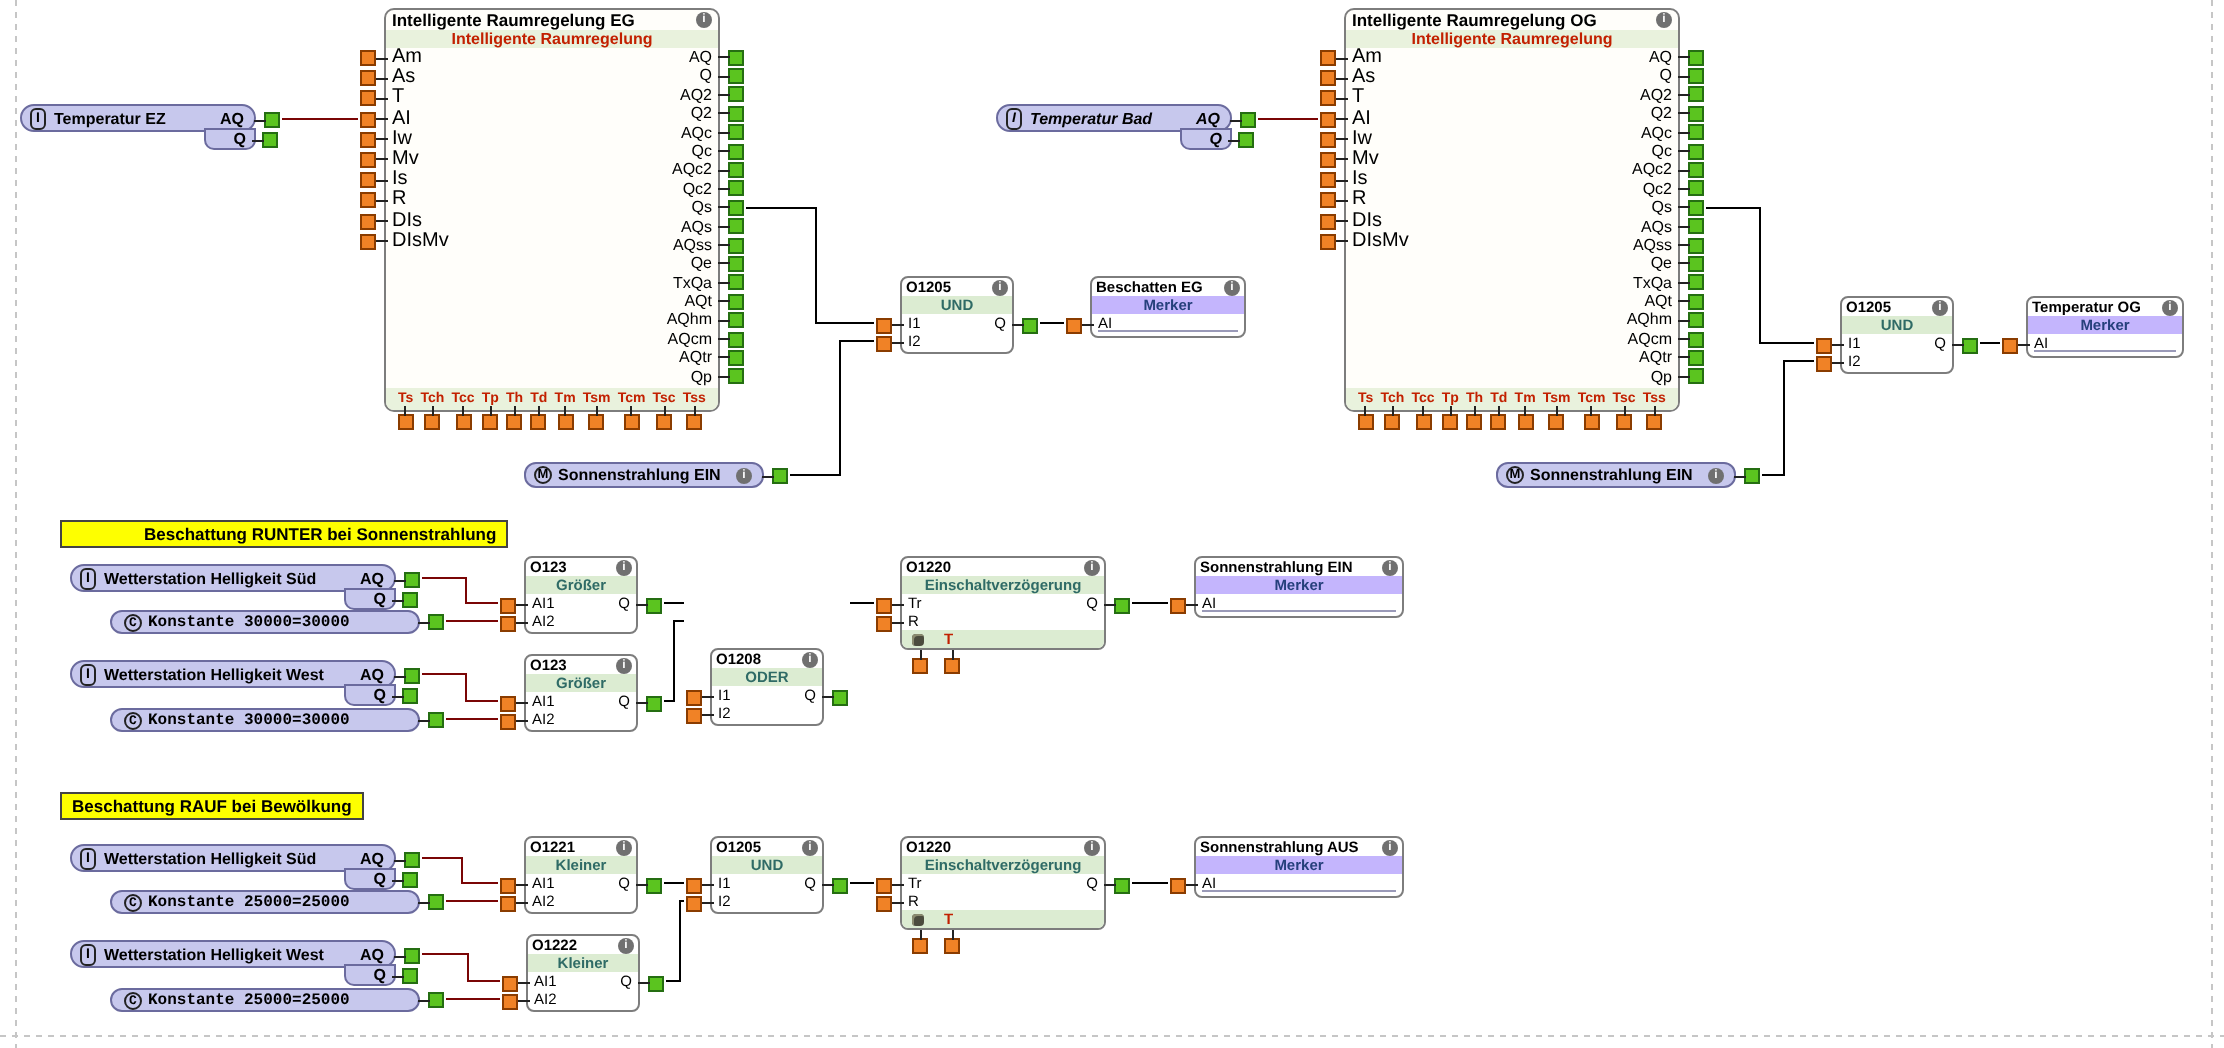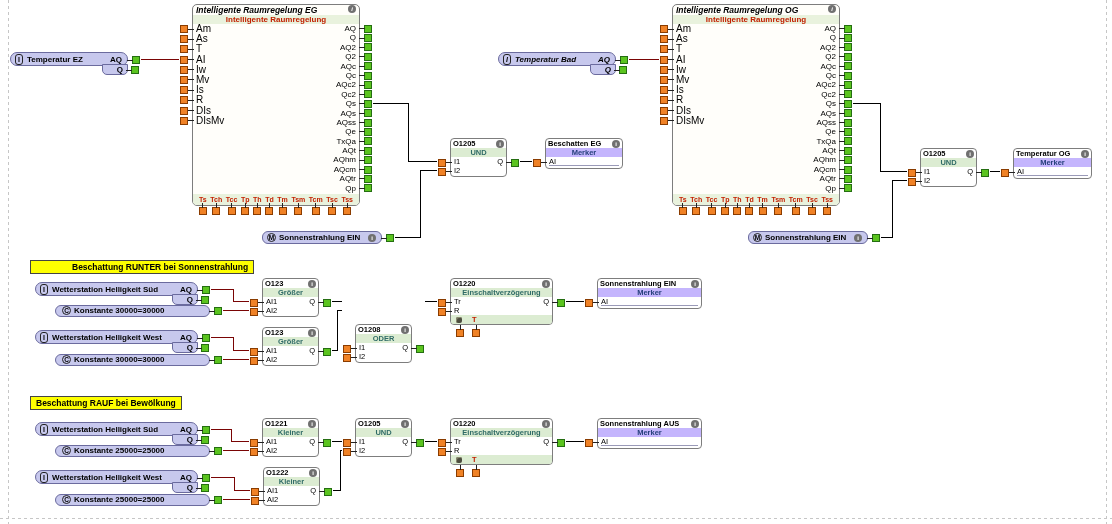--- a/index.html
+++ b/index.html
@@ -33,21 +33,21 @@
   .lg { width:57px; height:39px; }
   .dly { width:103px; height:47px; }
   .dly-foot { position:absolute; left:0; right:0; bottom:0; height:9px; background:#dcecd2; border-radius:0 0 3px 3px; display:flex; align-items:center; gap:10px; padding-left:5px; }
   .ricon { width:6px; height:6px; background:#4c4c3e; border-radius:2px; box-shadow:inset 1px 1px 0 #8b8b70; }
   .tparam { color:#c22000; font-size:7.5px; font-weight:700; line-height:9px; }
   .mk { height:31px; }
   .mk-ai { margin:0 3px; border-bottom:1px solid #9a9ab8; height:9px; line-height:9px; font-size:7.5px; }
 
   
   .rc { position:absolute; width:168px; height:202px; background:#fffefa; border:1px solid #7d7d7d; border-radius:5px; z-index:2; }
-  .rc-head { height:10px; line-height:10px; display:flex; align-items:flex-start; padding:0 3px; font-size:8.5px; font-weight:700; white-space:nowrap;font-style:italic; }
+  .rc-head { height:10px; line-height:10px; display:flex; align-items:center; padding:0 3px; font-size:8.5px; font-weight:700; white-space:nowrap; }
   .rc-sub { height:9px; line-height:9px; text-align:center; font-size:8px; font-weight:700; }
   .rc-cols { position:absolute; top:19px; left:3px; right:3px; }
   .rc-in { position:absolute; left:0; top:0; }
   .ri { height:10.2px; line-height:10.2px; font-size:10px; position:relative; white-space:nowrap; }
   .ri .pin { left:-16px; top:1px; }
   .rc-out { position:absolute; right:0; top:0; width:70px; text-align:right; }
   .ro { height:9.4px; line-height:9.4px; font-size:8px; position:relative; white-space:nowrap; }
   .ro .pin { right:-16px; top:0.7px; }
   .rc-mid { position:absolute; left:0; right:0; top:0; text-align:center; }
   .rm { height:10.2px; line-height:10.2px; font-size:8px; }
@@ -55,21 +55,21 @@
   .titem { position:relative; font-size:7px; font-weight:700; color:#c22000; line-height:11px; }
   .titem .pin { top:13px; left:50%; margin-left:-4px; }
 
   
   .ipill { position:absolute; height:14px; background:#c7c8ed; border:1px solid #6b6b9e; border-radius:7px; display:flex; align-items:center; padding:0 5px; font-size:8px; font-weight:700; z-index:2; white-space:nowrap; }
   .ipill .aq { margin-left:auto; }
   .ibadge { flex:0 0 auto; border:1px solid #222; border-radius:3px; width:8px; height:11px; line-height:10px; text-align:center; font-size:7px; margin:0 4px 0 -1px; font-weight:700; }
   .qtab { position:absolute; right:-1px; top:11px; width:26px; height:11px; background:#c7c8ed; border:1px solid #6b6b9e; border-radius:0 0 5px 5px; font-size:8px; font-weight:700; text-align:right; padding-right:4px; line-height:10px; }
   .qtab .pin { right:-12px; top:1px; }
   .ipill > .pin { right:-13px; top:3px; }
-  .kpill { position:absolute; height:12px; background:#c7c8ed; border:1px solid #6b6b9e; border-radius:6px; display:flex; align-items:center; padding:0 6px; font-size:8px; font-weight:700; z-index:2; white-space:nowrap; }
+  .kpill { position:absolute; height:12px; background:#c7c8ed; border:1px solid #6b6b9e; border-radius:6px; display:flex; align-items:flex-end; padding:0 6px; font-size:8px; font-weight:700; z-index:2; white-space:nowrap;font-family:Liberation Mono, monospace; }
   .kpill > .pin { right:-13px; top:1.5px; }
   .mpill { position:absolute; height:13px; background:#c7c8ed; border:1px solid #6b6b9e; border-radius:6px; display:flex; align-items:center; padding:0 4px; font-size:8px; font-weight:700; z-index:2; white-space:nowrap; }
   .mpill > .pin { right:-13px; top:2px; }
   .cbadge { flex:0 0 auto; width:9px; height:9px; border:1px solid #222; border-radius:50%; font-size:6.5px; line-height:8px; text-align:center; margin-right:3px; font-weight:700; }
   .mpill .info { margin-left:auto; margin-right:1px; }
 
   .ylab { position:absolute; background:#feff00; border:1px solid #444; height:14px; line-height:12px; font-size:8.5px; font-weight:700; padding:0 5px; z-index:2; white-space:nowrap; }
 </style>
 </head>
 <body>

